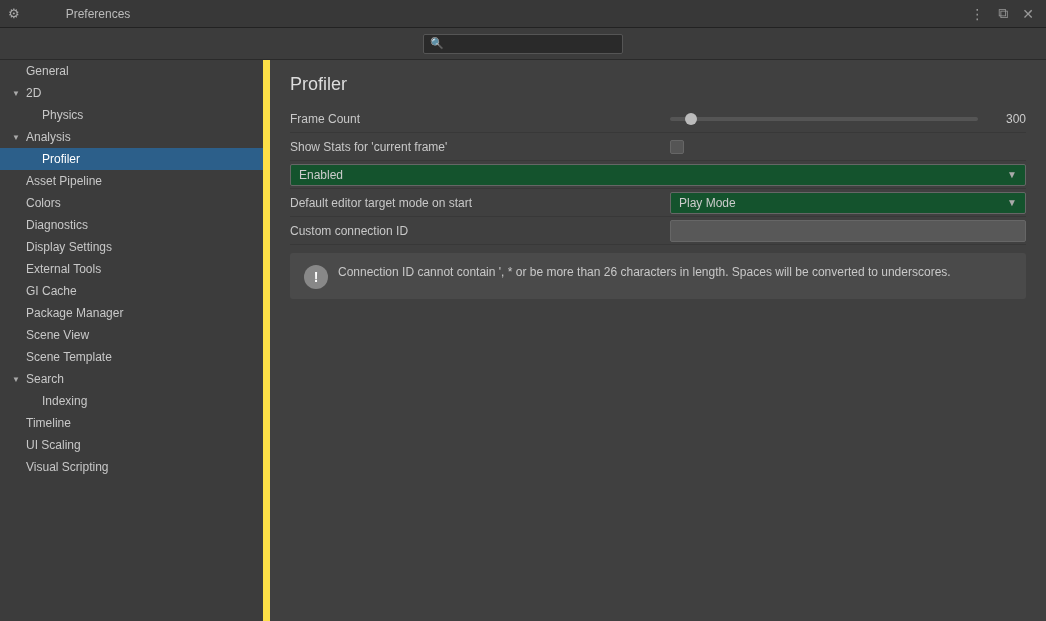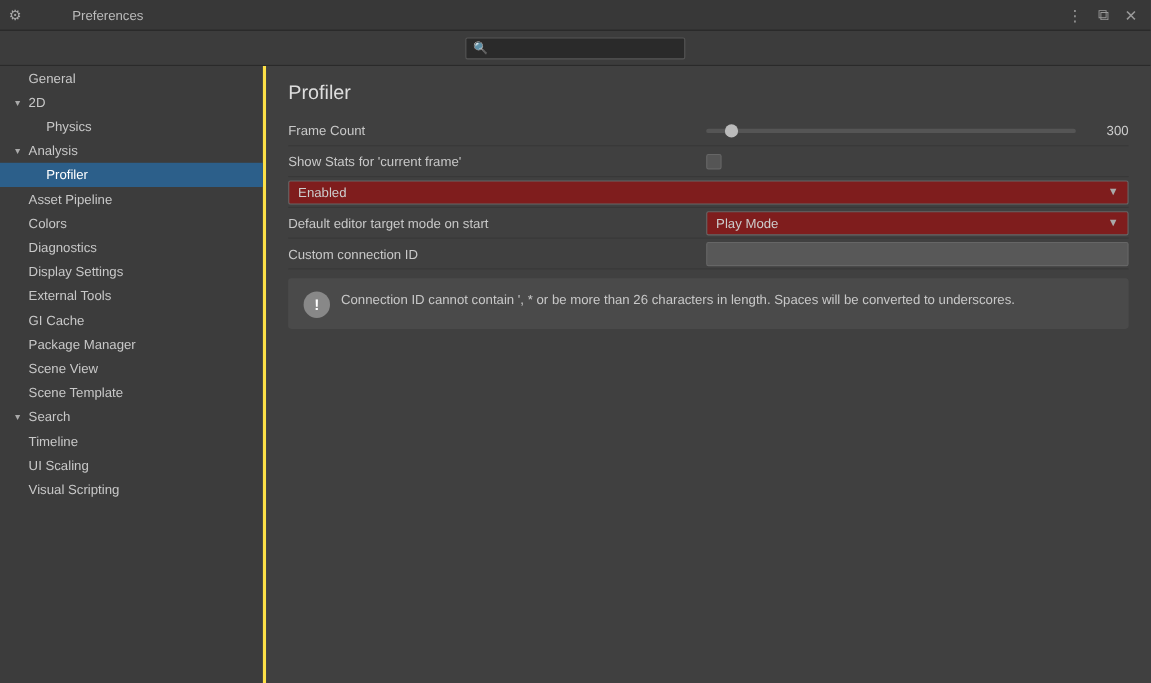--- a/index.html
+++ b/index.html
@@ -85,23 +85,23 @@
     }
 
     
     .main-layout {
       display: flex;
       height: calc(621px - 28px - 32px);
     }
 
     
     .sidebar {
-      width: 242px;
+      width: 270px;
       background: #3c3c3c;
-      border-right: 3px solid #fde047;
+      border-right: 7px solid #fde047;
       overflow-y: auto;
       flex-shrink: 0;
     }
     .sidebar-item {
       display: flex;
       align-items: center;
       padding: 4px 8px 4px 12px;
       cursor: pointer;
       color: #c8c8c8;
       font-size: 12px;
@@ -201,21 +201,21 @@
       background: #555;
       border: 1px solid #666;
       border-radius: 2px;
     }
 
     
     .dropdown {
       display: flex;
       align-items: center;
       justify-content: space-between;
-      background: #7f1d1d;
+      background: #14532d;
       border: 1px solid #666;
       border-radius: 2px;
       padding: 3px 8px;
       cursor: pointer;
       font-size: 12px;
       color: #ccc;
       flex: 1;
     }
     .dropdown-arrow {
       color: #aaa;
@@ -354,20 +354,24 @@
         <span class="triangle"></span>
         <span>Scene View</span>
       </div>
       <div class="sidebar-item">
         <span class="triangle"></span>
         <span>Scene Template</span>
       </div>
       <div class="sidebar-item">
         <span class="triangle triangle-down"></span>
         <span>Search</span>
+      </div>
+      <div class="sidebar-item indent1">
+        <span class="triangle"></span>
+        <span>Indexing</span>
       </div>
       <div class="sidebar-item">
         <span class="triangle"></span>
         <span>Timeline</span>
       </div>
       <div class="sidebar-item">
         <span class="triangle"></span>
         <span>UI Scaling</span>
       </div>
       <div class="sidebar-item">

